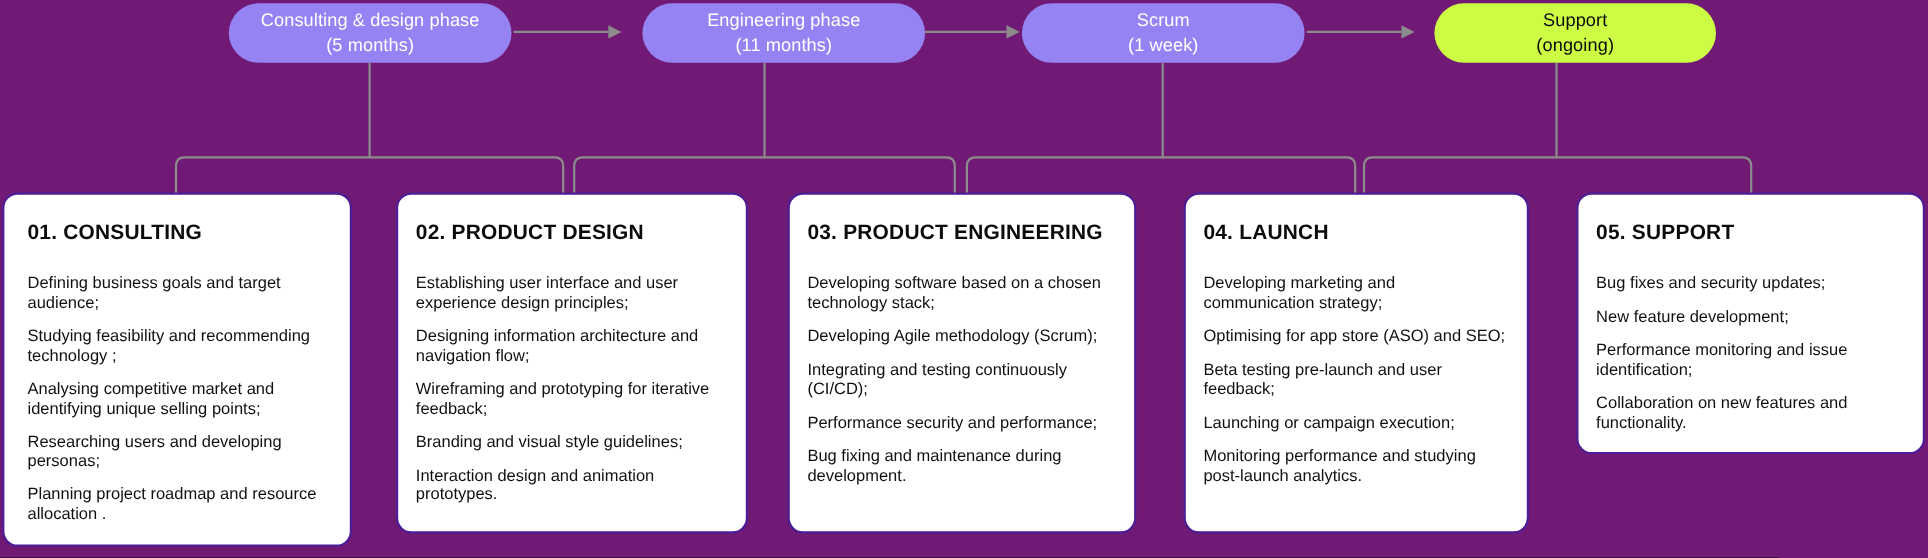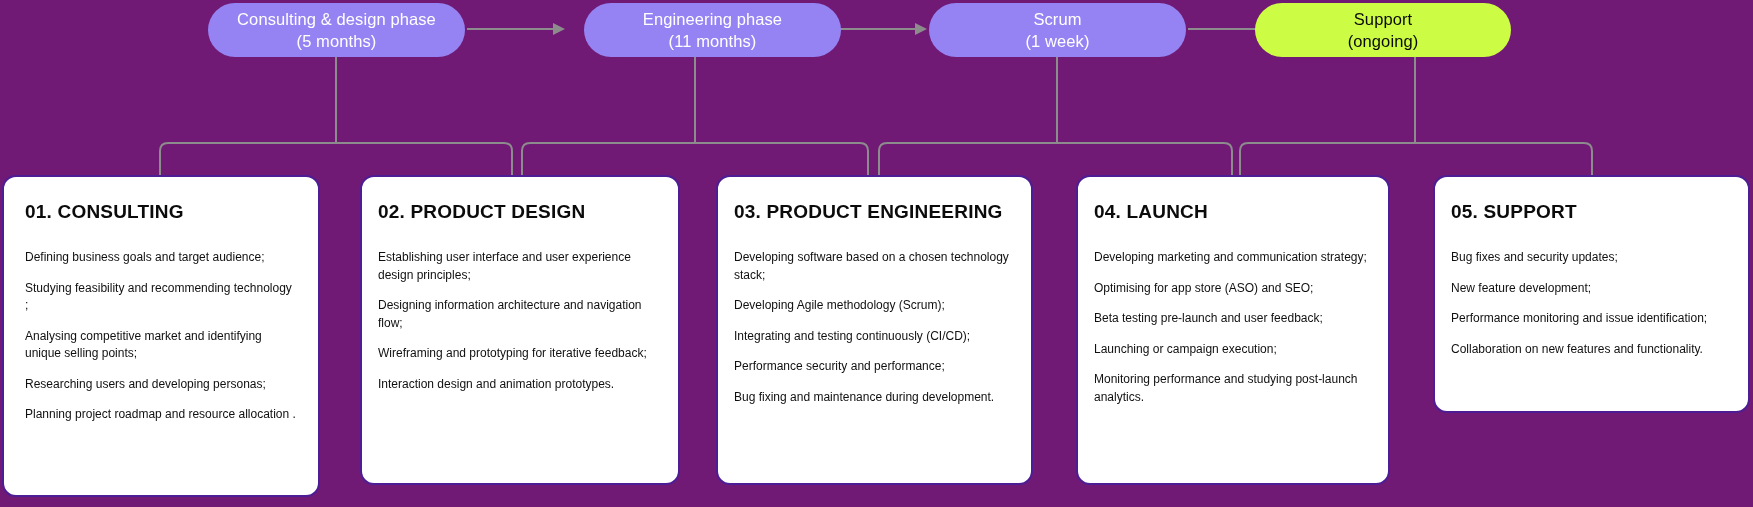--- a/index.html
+++ b/index.html
@@ -26,21 +26,21 @@
     text-align: center;
     line-height: 22px;
     font-size: 16.5px;
     letter-spacing: 0.1px;
   }
   .pill-purple { background: #9583F3; color: #FFFFFF; }
   .pill-green  { background: #CDFC44; color: #0A0A0A; }
   .pill-1 { left: 208px;  width: 257px; }
   .pill-2 { left: 584px;  width: 257px; }
   .pill-3 { left: 929px;  width: 257px; }
-  .pill-4 { left: 1255px; width: 256px; }
+  .pill-4 { left: 1304px; width: 256px; }
 
   
   .connectors {
     position: absolute;
     left: 0; top: 0;
     width: 1753px; height: 507px;
     pointer-events: none;
   }
   .connectors path, .connectors line {
     stroke: #8C8C8C;
@@ -67,21 +67,21 @@
 
   .card h2 {
     font-size: 19px;
     font-weight: 700;
     letter-spacing: 0.2px;
     color: #0B0B0B;
     margin-bottom: 26px;
     white-space: nowrap;
   }
   .card p {
-    font-size: 12px;
+    font-size: 15px;
     line-height: 17.5px;
     margin-bottom: 13px;
     color: #101010;
   }
   .card p:last-child { margin-bottom: 0; }
 </style>
 </head>
 <body>
 
 <div class="stage">
@@ -130,20 +130,21 @@
     <p>Analysing competitive market and identifying unique selling points;</p>
     <p>Researching users and developing personas;</p>
     <p>Planning project roadmap and resource allocation .</p>
   </div>
 
   <div class="card card-2">
     <h2>02. PRODUCT DESIGN</h2>
     <p>Establishing user interface and user experience design principles;</p>
     <p>Designing information architecture and navigation flow;</p>
     <p>Wireframing and prototyping for iterative feedback;</p>
+    <p>Branding and visual style guidelines;</p>
     <p>Interaction design and animation prototypes.</p>
   </div>
 
   <div class="card card-3">
     <h2>03. PRODUCT ENGINEERING</h2>
     <p>Developing software based on a chosen technology stack;</p>
     <p>Developing Agile methodology (Scrum);</p>
     <p>Integrating and testing continuously (CI/CD);</p>
     <p>Performance security and performance;</p>
     <p>Bug fixing and maintenance during development.</p>

